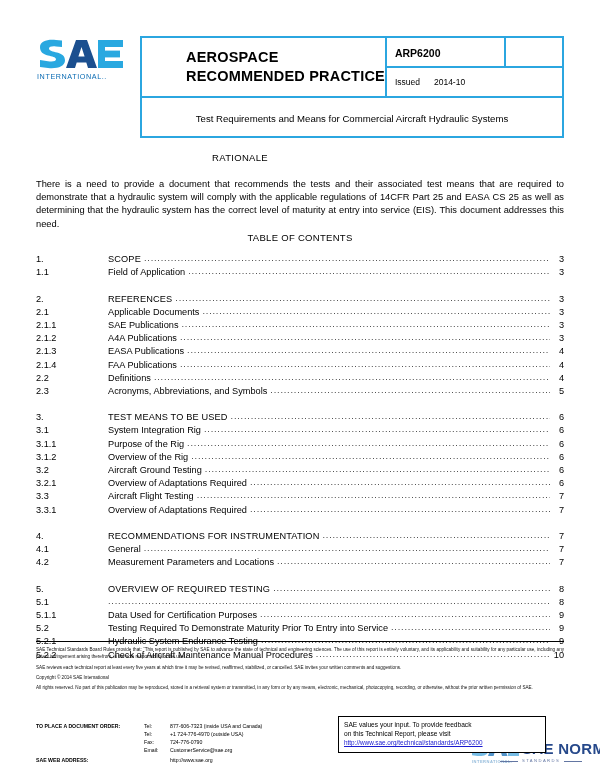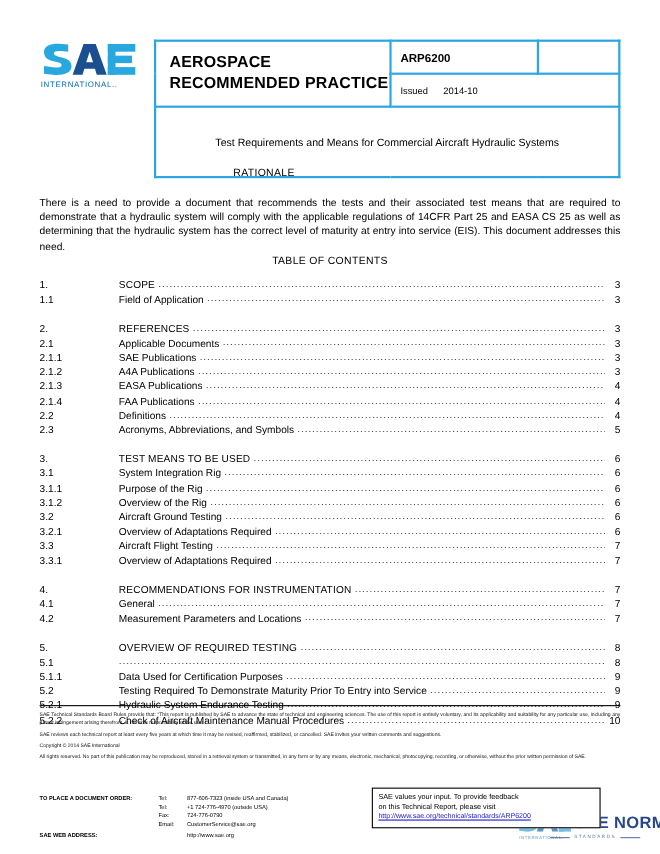--- a/index.html
+++ b/index.html
@@ -60,20 +60,21 @@
   .doc-type-cell {
     height: 52px;
     padding: 3px 0 3px 12px;
   }
   .doc-type-line {
     font-size: 14.5px;
     font-weight: bold;
     letter-spacing: 0.2px;
     line-height: 1.32;
     white-space: nowrap;
+    margin-left: 32px;
   }
   .num-cell {
     height: 26px;
     padding: 0 16px 0 8px;
     width: 108px;
   }
   .num-text {
     font-size: 10.5px;
     font-weight: bold;
   }
@@ -85,21 +86,21 @@
     padding: 0 0 0 8px;
   }
   .issued-row {
     font-size: 8.5px;
     display: flex;
   }
   .issued-label { width: 39px; }
   .subtitle-cell {
     height: 30px;
     text-align: center;
-    padding: 16px 6px;
+    padding: 4px 6px;
   }
   .subtitle-text {
     font-size: 9.6px;
   }
 
   
   .rationale-head {
     position: absolute;
     left: 0;
     top: 152px;

